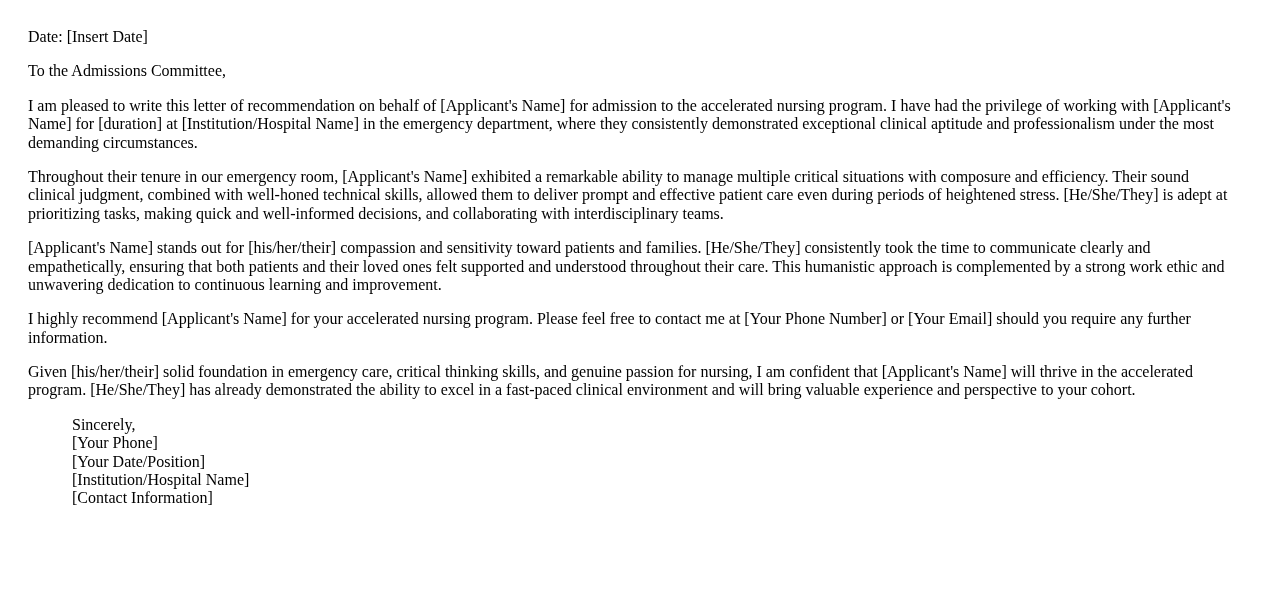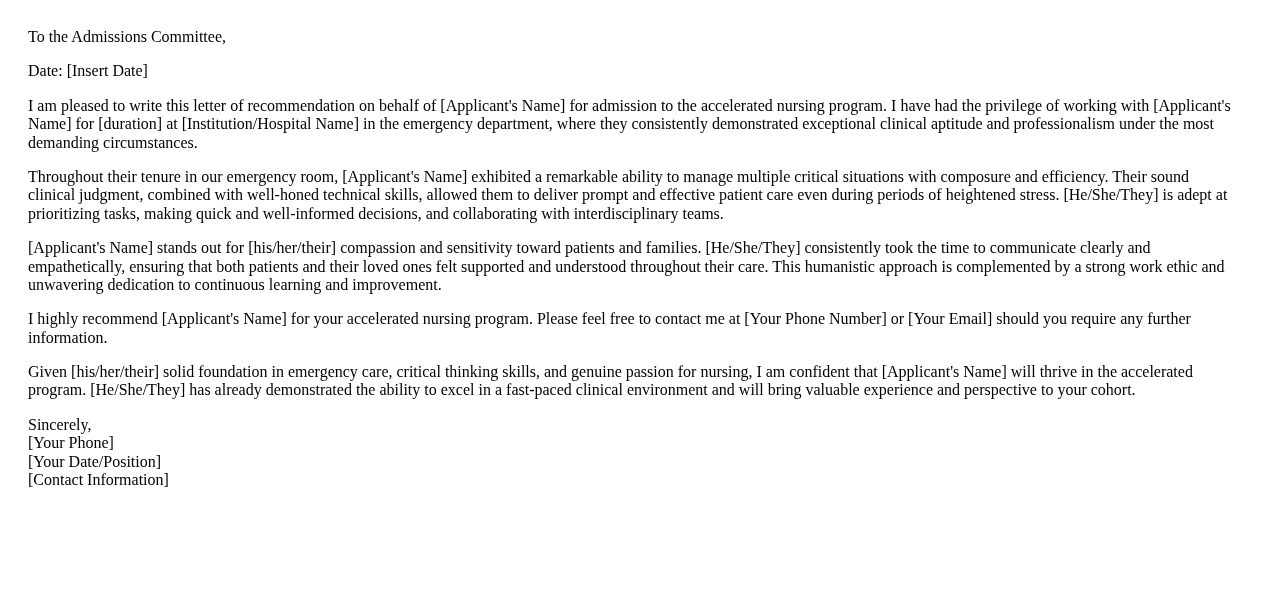--- a/index.html
+++ b/index.html
@@ -18,42 +18,44 @@
     font-size: 16px;
     line-height: 1.15;
     color: #000000;
     overflow: hidden;
   }
   .page p {
     margin: 16px 0;
   }
   .sig-line {
     display: block;
+    margin-left: 44px;
   }
   strong {
     font-weight: normal;
   }
 </style>
 </head>
 <body>
 
 <main class="page">
+  <p>Date: [Insert Date]</p>
+
   <p>To the Admissions Committee,</p>
-
-  <p>Date: [Insert Date]</p>
 
   <p><span>I am pleased to write this letter of recommendation on behalf of </span><strong>[Applicant's Name]</strong><span> for admission to the accelerated nursing program. I have had the privilege of working with [Applicant's Name] for [duration] at [Institution/Hospital Name] in the emergency department, where they consistently demonstrated exceptional clinical aptitude and professionalism under the most demanding circumstances.</span></p>
 
   <p>Throughout their tenure in our emergency room, [Applicant's Name] exhibited a remarkable ability to manage multiple critical situations with composure and efficiency. Their sound clinical judgment, combined with well-honed technical skills, allowed them to deliver prompt and effective patient care even during periods of heightened stress. [He/She/They] is adept at prioritizing tasks, making quick and well-informed decisions, and collaborating with interdisciplinary teams.</p>
 
   <p>[Applicant's Name] stands out for [his/her/their] compassion and sensitivity toward patients and families. [He/She/They] consistently took the time to communicate clearly and empathetically, ensuring that both patients and their loved ones felt supported and understood throughout their care. This humanistic approach is complemented by a strong work ethic and unwavering dedication to continuous learning and improvement.</p>
 
   <p>I highly recommend [Applicant's Name] for your accelerated nursing program. Please feel free to contact me at [Your Phone Number] or [Your Email] should you require any further information.</p>
 
   <p>Given [his/her/their] solid foundation in emergency care, critical thinking skills, and genuine passion for nursing, I am confident that [Applicant's Name] will thrive in the accelerated program. [He/She/They] has already demonstrated the ability to excel in a fast-paced clinical environment and will bring valuable experience and perspective to your cohort.</p>
 
   <p class="signature">
     <span class="sig-line">Sincerely,</span>
     <span class="sig-line">[Your Phone]</span>
     <span class="sig-line">[Your Date/Position]</span>
+    <span class="sig-line">[Institution/Hospital Name]</span>
     <span class="sig-line">[Contact Information]</span>
   </p>
 </main>
 
 </body></html>

